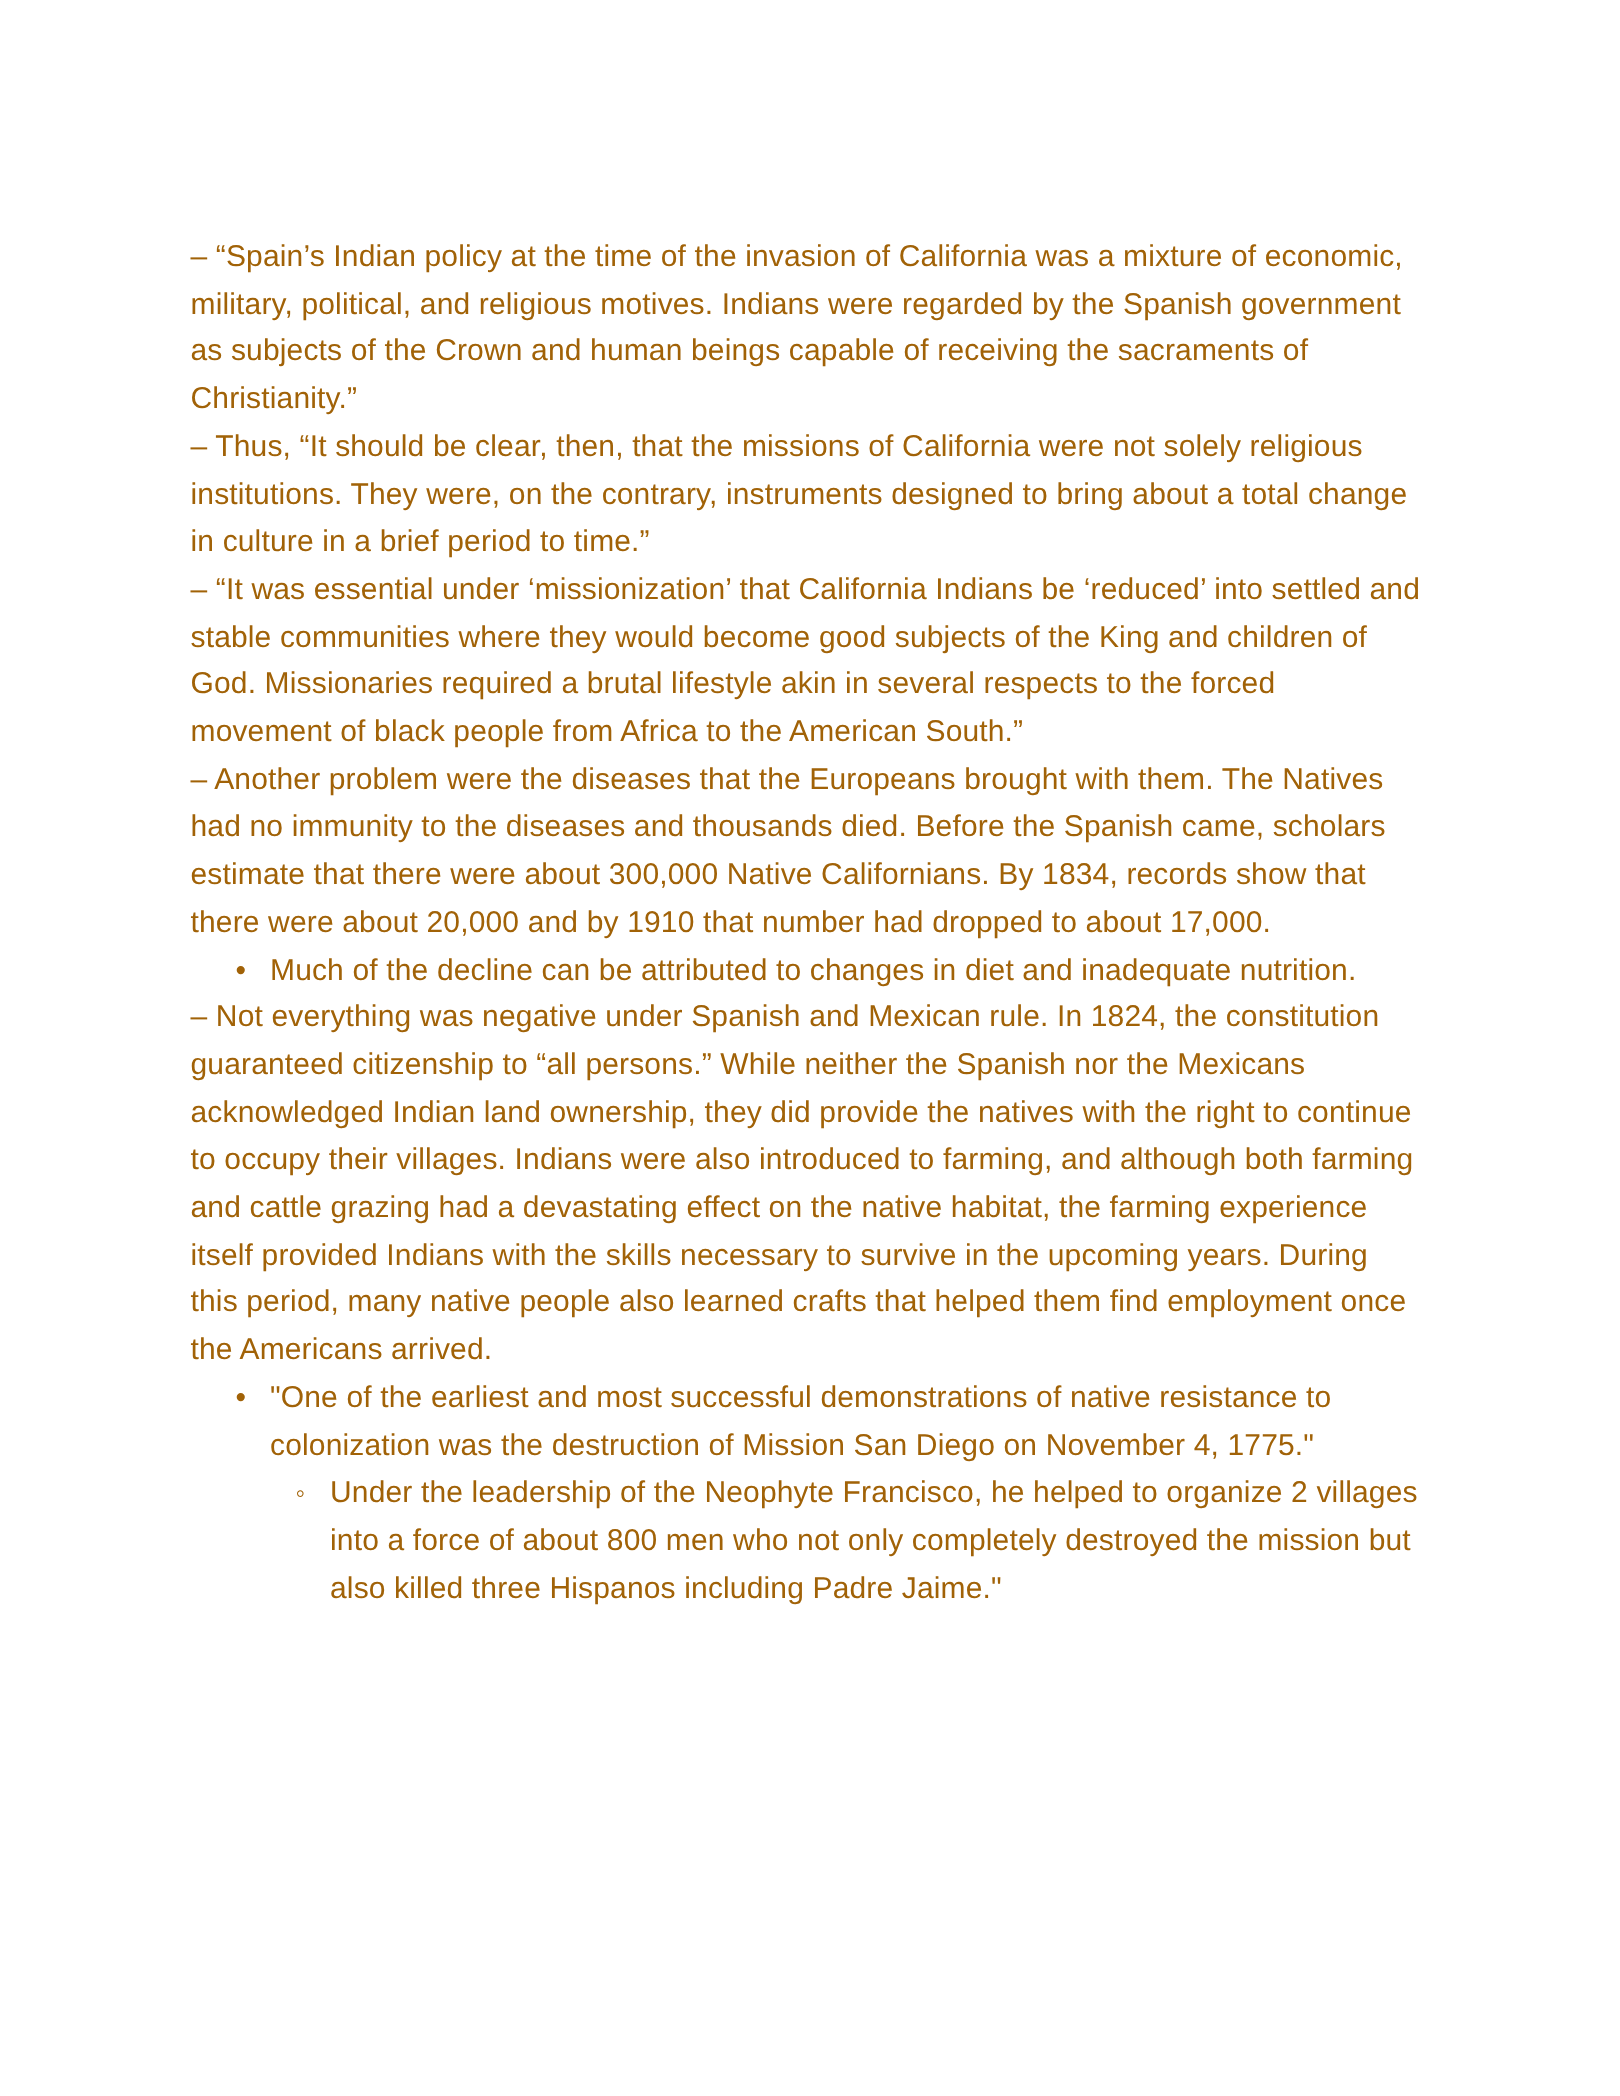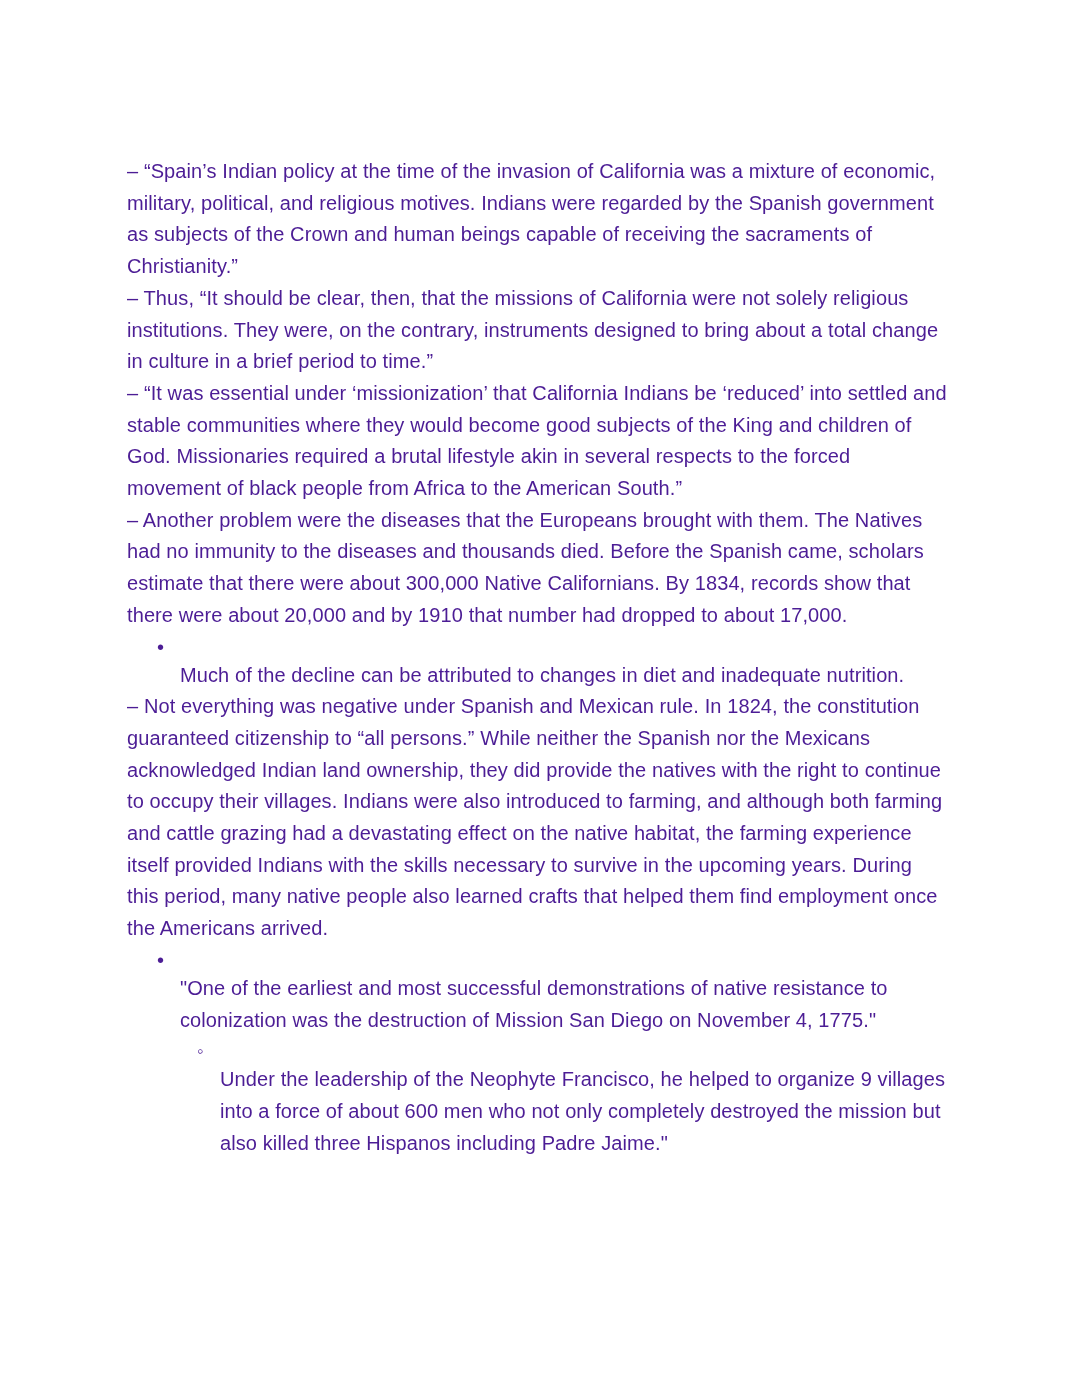--- a/index.html
+++ b/index.html
@@ -12,21 +12,21 @@
     height: 1397px;
     position: relative;
     font-family: "Liberation Sans", "DejaVu Sans", sans-serif;
     overflow: hidden;
   }
   .doc {
     position: absolute;
     left: 127px;
     top: 156px;
     width: 820px;
-    color: #4c1d95;
+    color: #a16207;
     font-size: 20px;
     line-height: 31.7px;
     letter-spacing: 0.1px;
   }
   .para {
     margin: 0;
   }
   .bullet-row {
     display: flex;
     align-items: flex-start;
@@ -39,21 +39,20 @@
   }
   .level2 {
     padding-left: 70px;
   }
   .level2 .marker {
     font-size: 18px;
     line-height: 31.7px;
   }
   .bullet-text {
     flex: 1 1 auto;
-    margin-top: 28px;
   }
 </style>
 </head>
 <body>
 
 <div class="doc">
 
   <p class="para">– “Spain’s Indian policy at the time of the invasion of California was a mixture of economic, military, political, and religious motives. Indians were regarded by the Spanish government as subjects of the Crown and human beings capable of receiving the sacraments of Christianity.”</p>
 
   <p class="para">– Thus, “It should be clear, then, that the missions of California were not solely religious institutions. They were, on the contrary, instruments designed to bring about a total change in culture in a brief period to time.”</p>
@@ -71,16 +70,16 @@
   <p class="para">– Not everything was negative under Spanish and Mexican rule. In 1824, the constitution guaranteed citizenship to “all persons.” While neither the Spanish nor the Mexicans acknowledged Indian land ownership, they did provide the natives with the right to continue to occupy their villages. Indians were also introduced to farming, and although both farming and cattle grazing had a devastating effect on the native habitat, the farming experience itself provided Indians with the skills necessary to survive in the upcoming years. During this period, many native people also learned crafts that helped them find employment once the Americans arrived.</p>
 
 
   <div class="bullet-row level1">
     <span class="marker">•</span>
     <span class="bullet-text">"One of the earliest and most successful demonstrations of native resistance to colonization was the destruction of Mission San Diego on November 4, 1775."</span>
   </div>
 
   <div class="bullet-row level2">
     <span class="marker">◦</span>
-    <span class="bullet-text">Under the leadership of the Neophyte Francisco, he helped to organize 9 villages into a force of about 600 men who not only completely destroyed the mission but also killed three Hispanos including Padre Jaime."</span>
+    <span class="bullet-text">Under the leadership of the Neophyte Francisco, he helped to organize 2 villages into a force of about 800 men who not only completely destroyed the mission but also killed three Hispanos including Padre Jaime."</span>
   </div>
 
 </div>
 
 </body></html>

